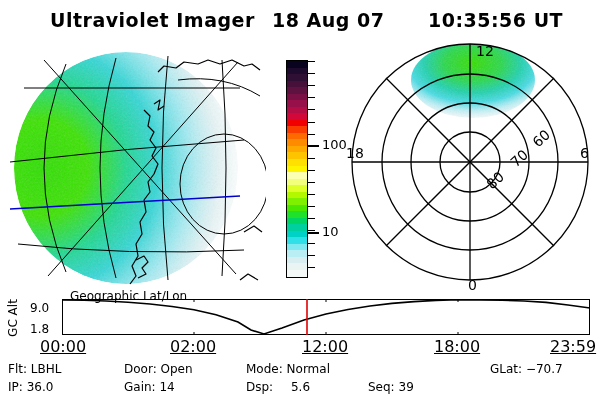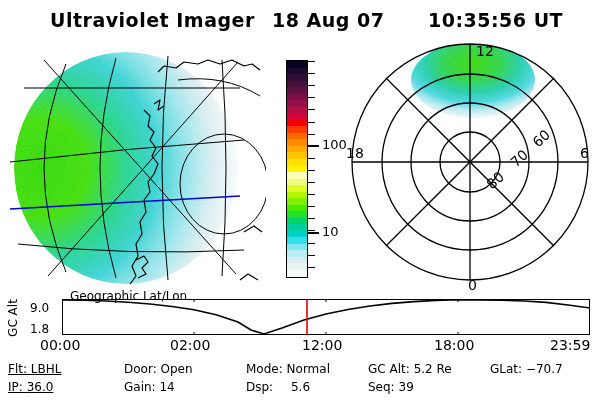--- a/index.html
+++ b/index.html
@@ -38,27 +38,27 @@
 
   
   #strip{left:0;top:289px;width:600px;height:66px;padding-left:36px;}
   #strip .lbl{position:absolute;font-size:12px;white-space:nowrap;}
   #geo-cap{left:70px;top:0px;}
   #apex-cap{left:408px;top:0px;}
   #ylab{position:absolute;left:-18px;top:22px;width:62px;transform:rotate(-90deg);
         transform-origin:center center;font-size:12px;text-align:center;white-space:nowrap;}
   #ytop{left:30px;top:12px;}
   #ybot{left:30px;top:33px;}
-  .xt{position:absolute;top:48px;font-size:14px;}
+  .xt{position:absolute;top:48px;font-size:16px;text-decoration:underline;}
 
   
   #status{left:0;top:360px;width:600px;height:40px;}
   #status div{position:absolute;font-size:12px;white-space:nowrap;}
   .r1{top:2px;} .r2{top:20px;}
-  .c0{left:8px;text-decoration:underline;} .c1{left:124px;} .c2{left:246px;} .c3{left:368px;} .c4{left:490px;}
+  .c0{left:8px;} .c1{left:124px;} .c2{left:246px;} .c3{left:368px;} .c4{left:490px;}
 </style>
 </head>
 <body>
 
 <div class="abs hdr">
   <span id="h-title">Ultraviolet Imager</span>
   <span id="h-date">18 Aug 07</span>
   <span id="h-time">10:35:56 UT</span>
 </div>
 
@@ -270,24 +270,20 @@
     <span>LBHL</span>
   </div>
   <div class="r1 c2">
     <span>Mode:</span>
     <span>Normal</span>
   </div>
   <div class="r1 c1">
     <span>Door:</span>
     <span>Open</span>
   </div>
-  <div class="r1 c3">
-    <span>GC Alt:</span>
-    <span>5.2 Re</span>
-  </div>
   <div class="r1 c4">
     <span>GLat:</span>
     <span>−70.7</span>
   </div>
 
   <div class="r2 c0">
     <span>IP:</span>
     <span>36.0</span>
   </div>
   <div class="r2 c1">

